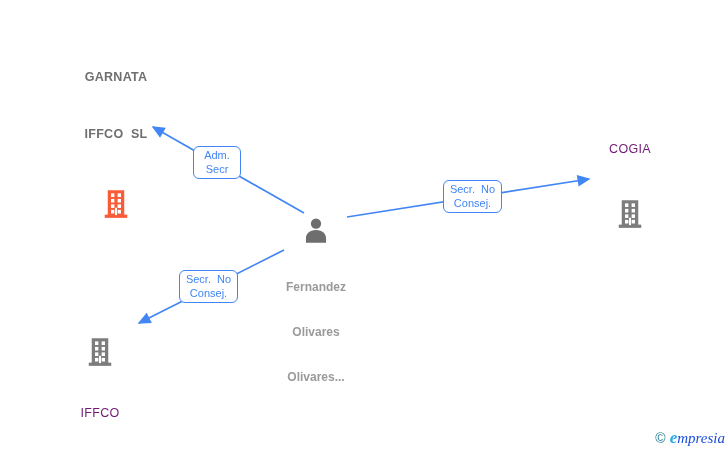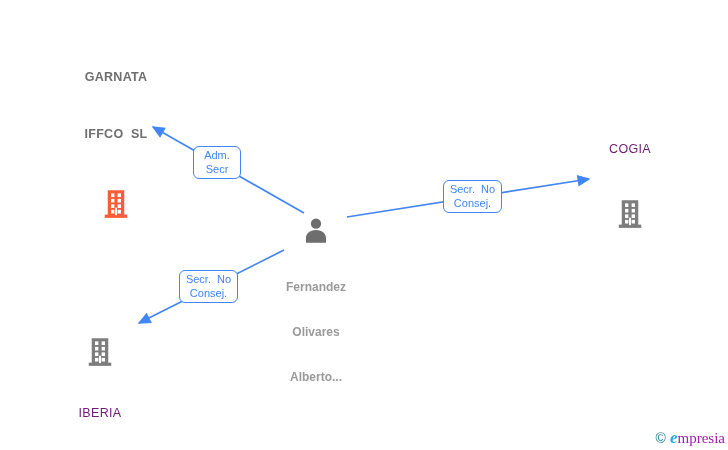--- a/index.html
+++ b/index.html
@@ -73,22 +73,23 @@
   }
   .logo .copy { color: #2a7f94; font-size: 14px; }
   .logo .brand-e {
     color: #29abe2;
     font-family: "Liberation Serif", "DejaVu Serif", serif;
     font-style: italic;
     font-weight: bold;
     font-size: 17px;
   }
   .logo .brand-rest {
-    color: #a21caf;
+    color: #1d4ed8;
     font-family: "Liberation Serif", "DejaVu Serif", serif;
+    font-style: italic;
     font-size: 15px;
   }
 </style>
 </head>
 <body>
 
 <div class="stage">
 
   <svg class="edges-svg" viewBox="0 0 728 450">
     <defs>
@@ -154,34 +155,34 @@
         <rect x="8" y="8.4" width="2.7" height="2.9"></rect>
           <rect x="13.3" y="8.4" width="2.7" height="2.9"></rect>
         <rect x="8" y="12.8" width="2.7" height="2.9"></rect>
           <rect x="13.3" y="12.8" width="2.7" height="2.9"></rect>
         <rect x="8" y="17.2" width="2.7" height="2.9"></rect>
           <rect x="13.3" y="17.2" width="2.7" height="2.9"></rect>
         <rect x="11.2" y="15.5" width="1.6" height="5.9"></rect>
       </g>
     </svg>
     <div class="company-name" style="line-height:16px; margin-top:5px;">
-      <div>IBERIA</div>
+      <div>IFFCO</div>
       
     </div>
   </div>
 
   <div class="node" style="left:266px; top:216px; width:100px;">
     <svg class="node-icon icon-first" width="28" height="29" viewBox="0 0 24 24">
       <circle cx="12" cy="6.2" r="4.4" fill="#6e6e6e"></circle>
       <path d="M12,11.5 c-5.6,0 -8.6,3.1 -8.6,7.2 L3.4,22.5 L20.6,22.5 L20.6,18.7 c0,-4.1 -3,-7.2 -8.6,-7.2 z" fill="#6e6e6e"></path>
     </svg>
     <div class="person-name">
       <div>Fernandez</div>
       <div>Olivares</div>
-      <div>Alberto...</div>
+      <div>Olivares...</div>
     </div>
   </div>
 
   <div class="edge-label" style="left:193px; top:146px; width:48px; height:33px;">
     <div>Adm.</div>
     <div>Secr</div>
   </div>
 
   <div class="edge-label" style="left:443px; top:180px; width:59px; height:33px;">
     <div>Secr.  No</div>

